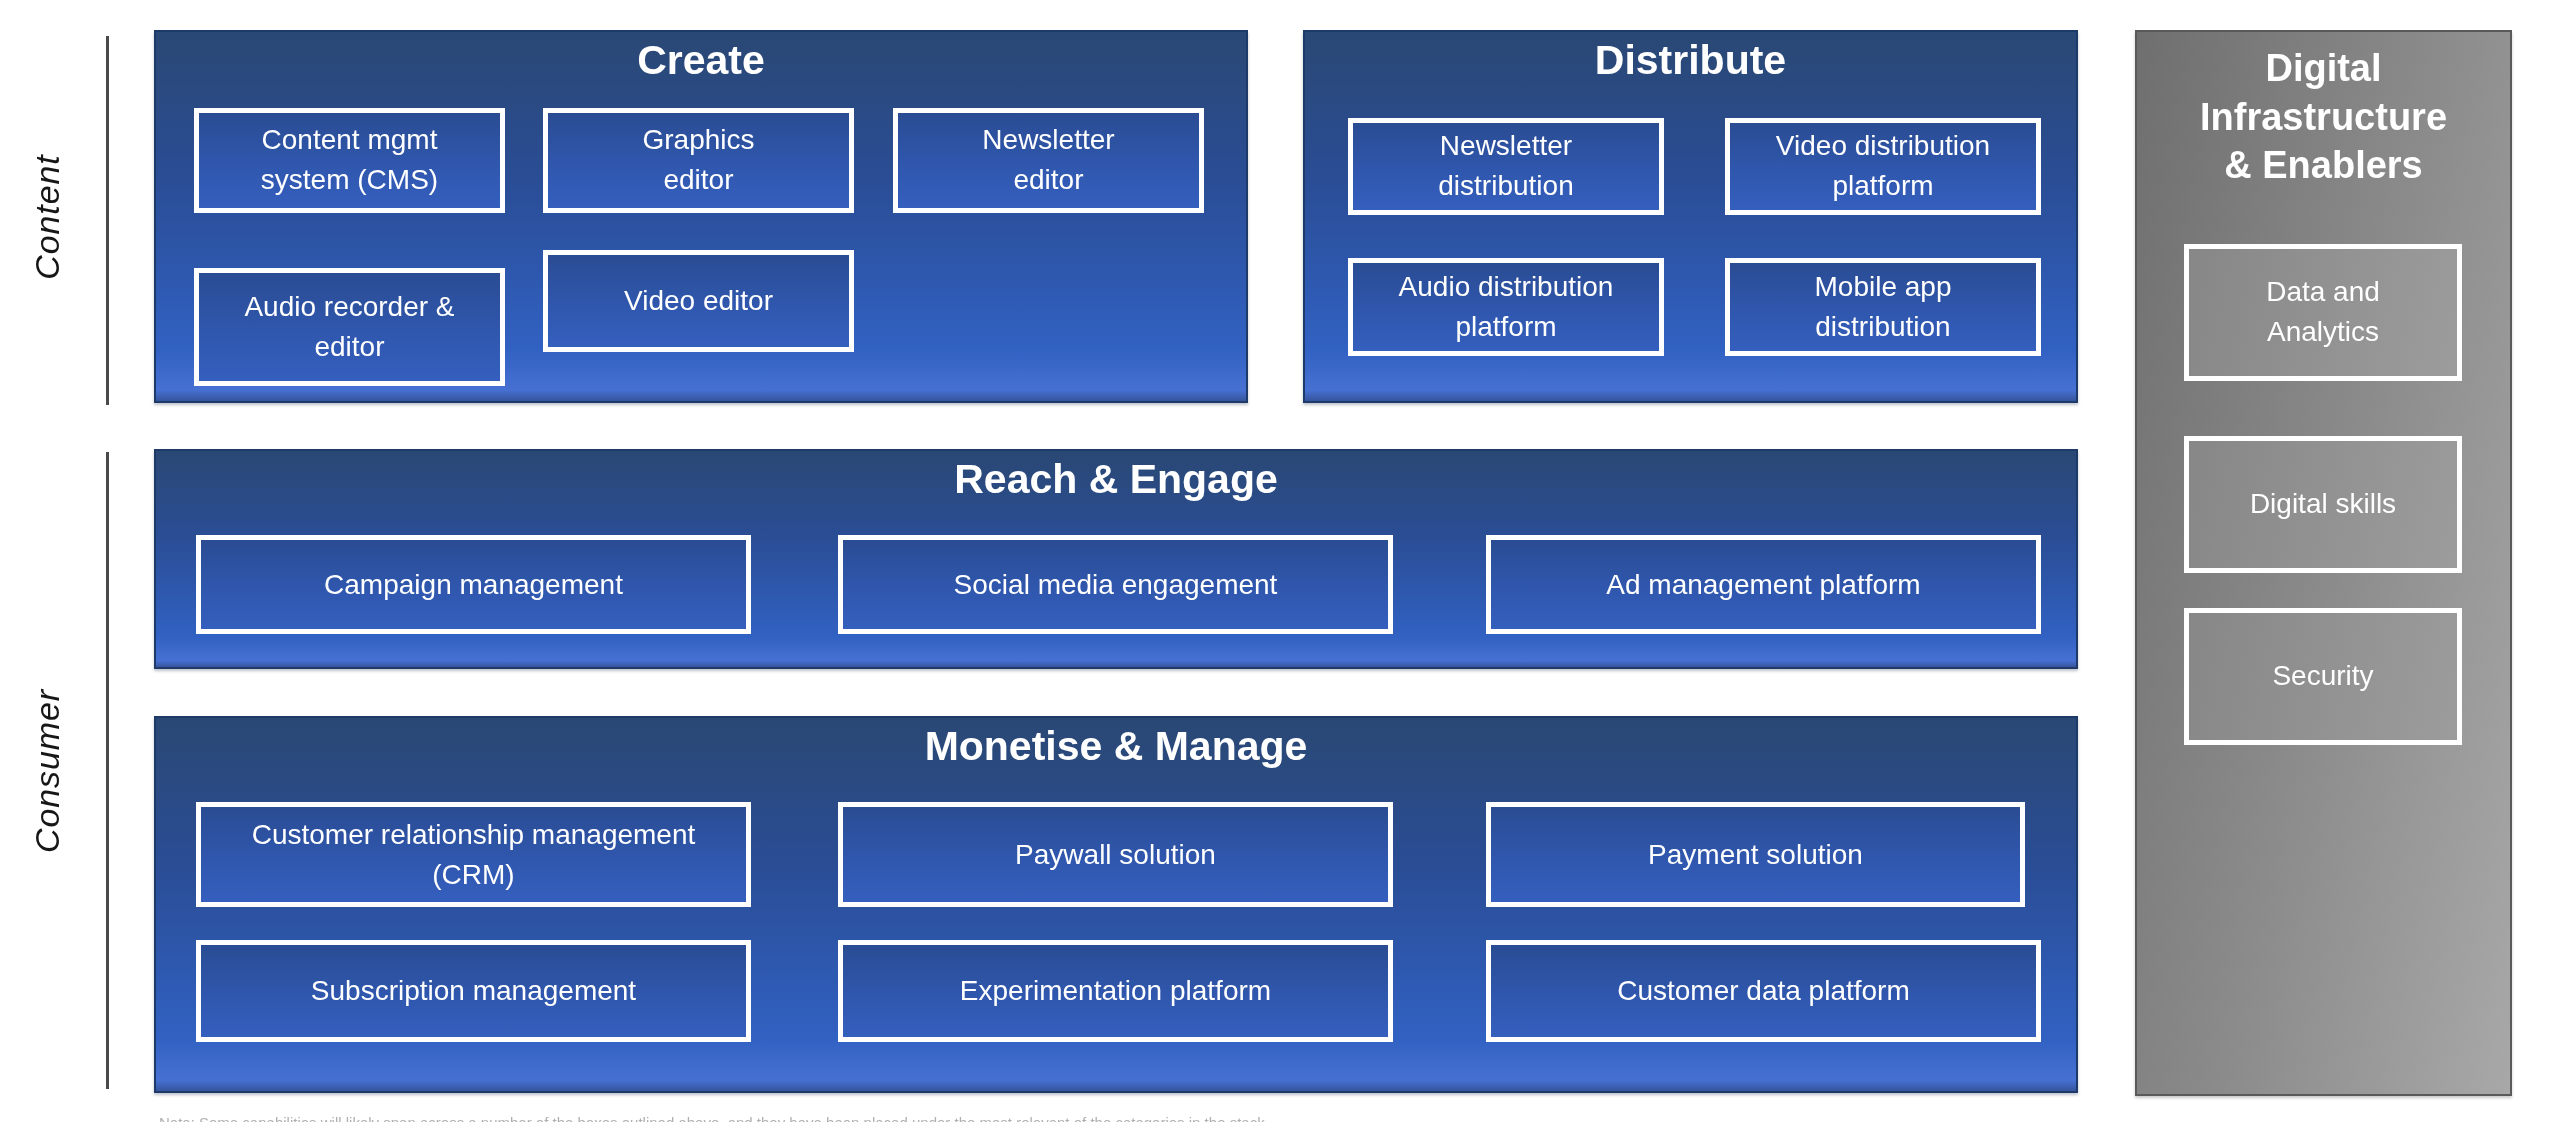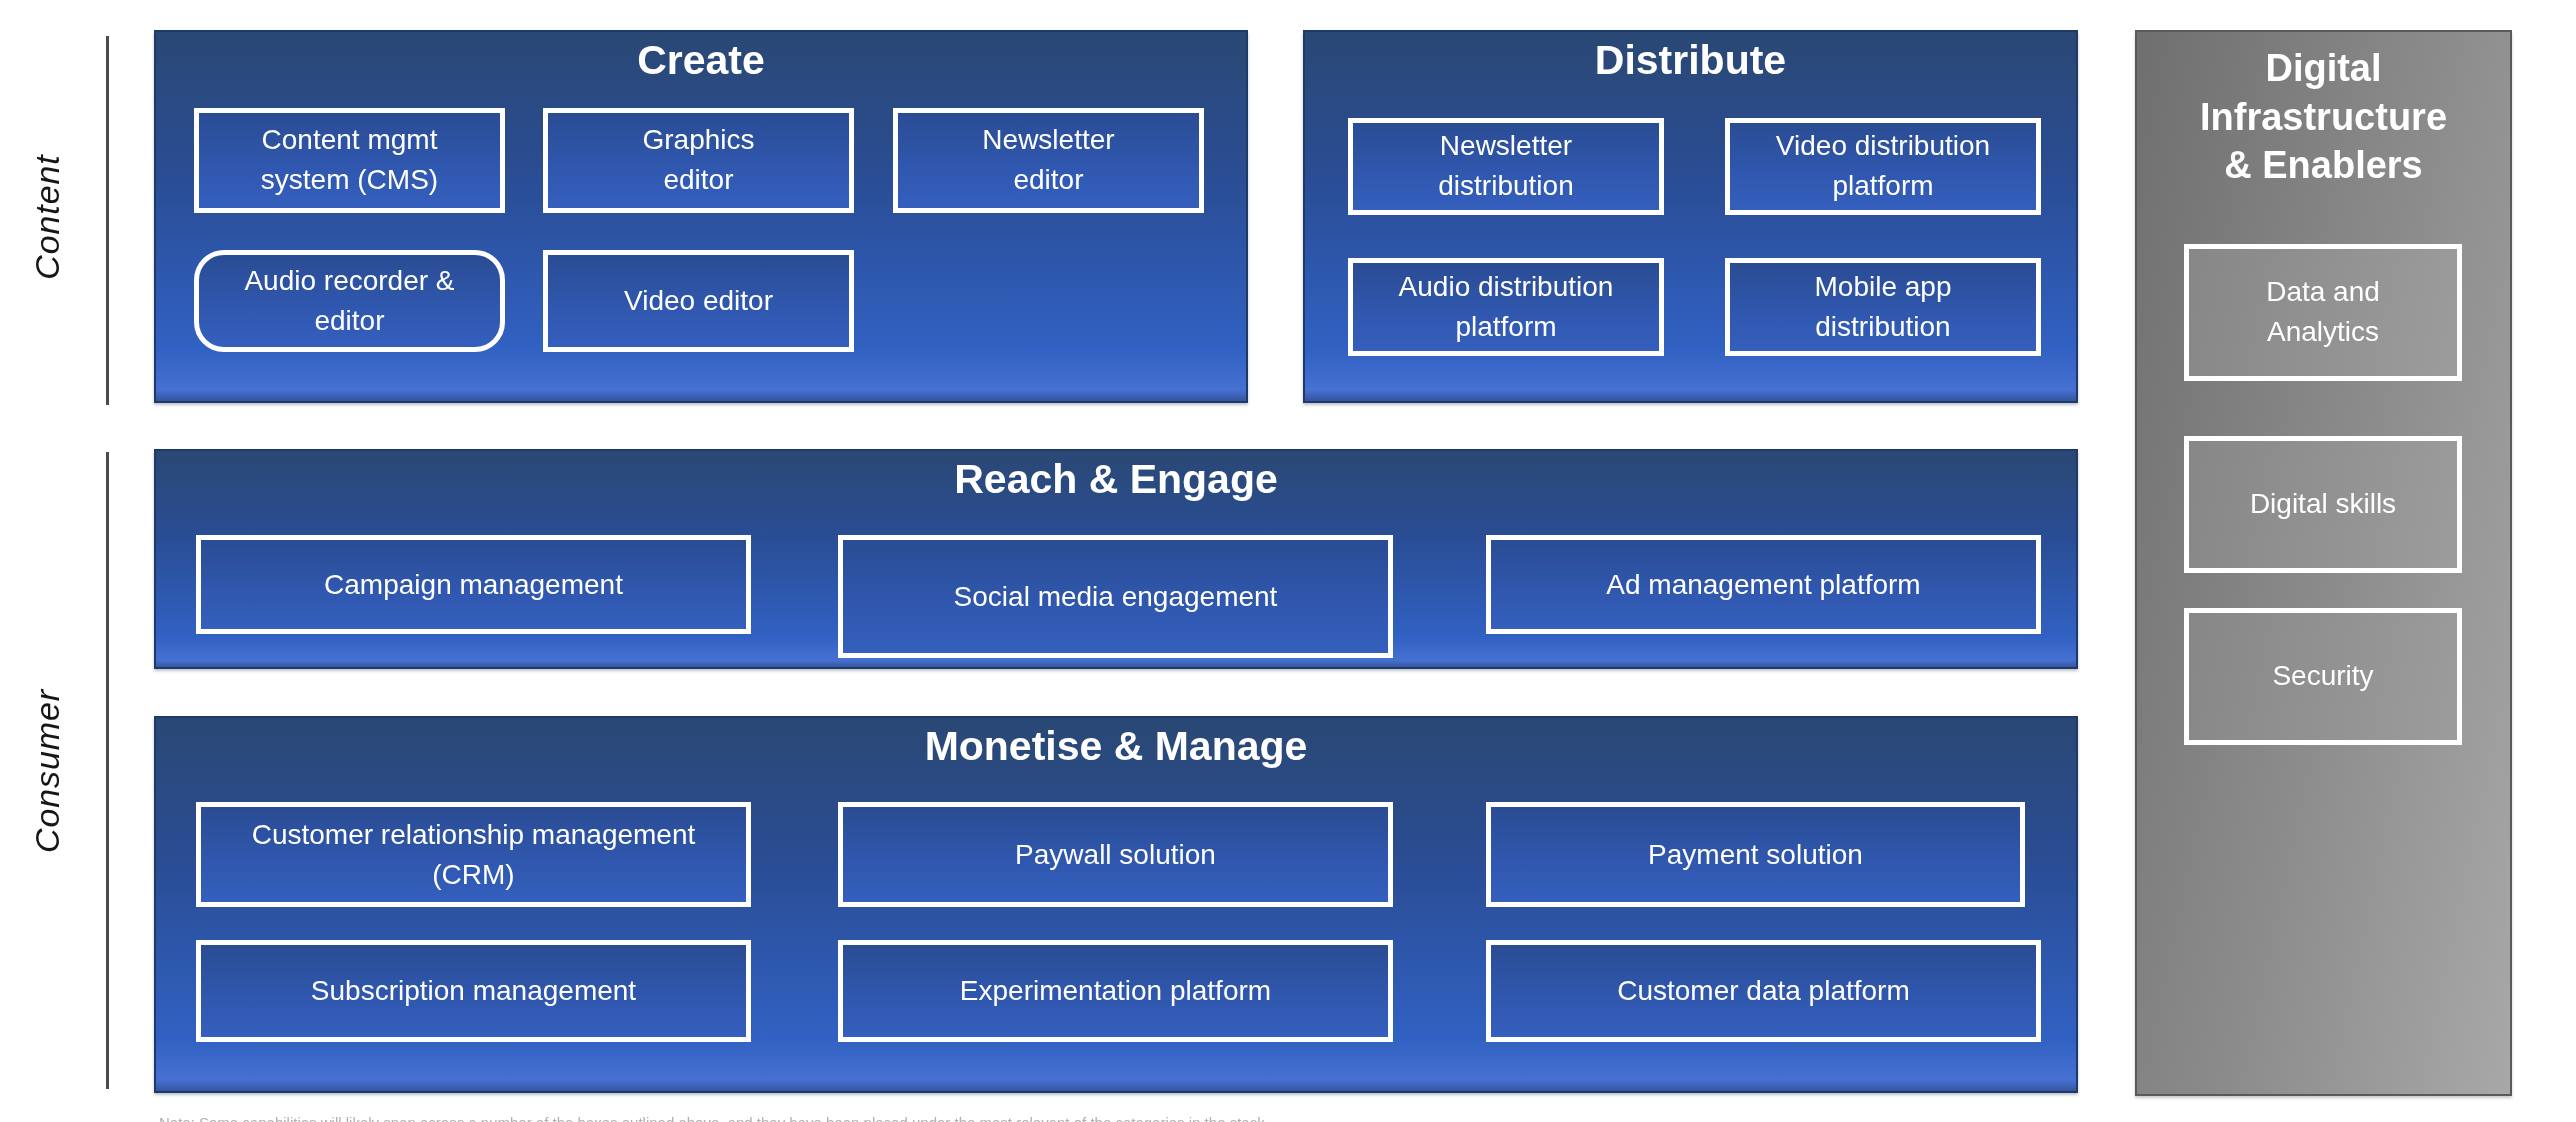--- a/index.html
+++ b/index.html
@@ -111,41 +111,41 @@
   <div class="axis-label" style="left:-177px; top:744px;">Consumer</div>
 
   <div class="panel panel-blue" style="left:154px; top:29.5px; width:1094px; height:373px;">
     <div class="panel-title">Create</div>
     <div class="cap-box cap-blue" style="left:38px; top:76px; width:311px; height:105px;">Content mgmt
 system (CMS)</div>
     <div class="cap-box cap-blue" style="left:387px; top:76px; width:311px; height:105px;">Graphics
 editor</div>
     <div class="cap-box cap-blue" style="left:737px; top:76px; width:311px; height:105px;">Newsletter
 editor</div>
-    <div class="cap-box cap-blue" style="left:38px; top:218px; width:311px; height:102px;border-radius:30px;">Audio recorder &amp;
+    <div class="cap-box cap-blue" style="left:38px; top:236px; width:311px; height:118px;">Audio recorder &amp;
 editor</div>
     <div class="cap-box cap-blue" style="left:387px; top:218px; width:311px; height:102px;">Video editor</div>
   </div>
 
   <div class="panel panel-blue" style="left:1303px; top:29.5px; width:775px; height:373px;">
     <div class="panel-title">Distribute</div>
     <div class="cap-box cap-blue" style="left:43px; top:86px; width:316px; height:97px;">Newsletter
 distribution</div>
     <div class="cap-box cap-blue" style="left:420px; top:86px; width:316px; height:97px;">Video distribution
 platform</div>
     <div class="cap-box cap-blue" style="left:43px; top:226px; width:316px; height:98px;">Audio distribution
 platform</div>
     <div class="cap-box cap-blue" style="left:420px; top:226px; width:316px; height:98px;">Mobile app
 distribution</div>
   </div>
 
   <div class="panel panel-blue" style="left:154px; top:449px; width:1924px; height:220px;">
     <div class="panel-title">Reach &amp; Engage</div>
     <div class="cap-box cap-blue" style="left:40px; top:84px; width:555px; height:99px;">Campaign management</div>
-    <div class="cap-box cap-blue" style="left:682px; top:84px; width:555px; height:123px;">Social media engagement</div>
+    <div class="cap-box cap-blue" style="left:682px; top:84px; width:555px; height:99px;">Social media engagement</div>
     <div class="cap-box cap-blue" style="left:1330px; top:84px; width:555px; height:99px;">Ad management platform</div>
   </div>
 
   <div class="panel panel-blue" style="left:154px; top:716px; width:1924px; height:377px;">
     <div class="panel-title">Monetise &amp; Manage</div>
     <div class="cap-box cap-blue" style="left:40px; top:84px; width:555px; height:105px;">Customer relationship management
 (CRM)</div>
     <div class="cap-box cap-blue" style="left:682px; top:84px; width:555px; height:105px;">Paywall solution</div>
     <div class="cap-box cap-blue" style="left:1330px; top:84px; width:539px; height:105px;">Payment solution</div>
     <div class="cap-box cap-blue" style="left:40px; top:222px; width:555px; height:102px;">Subscription management</div>

